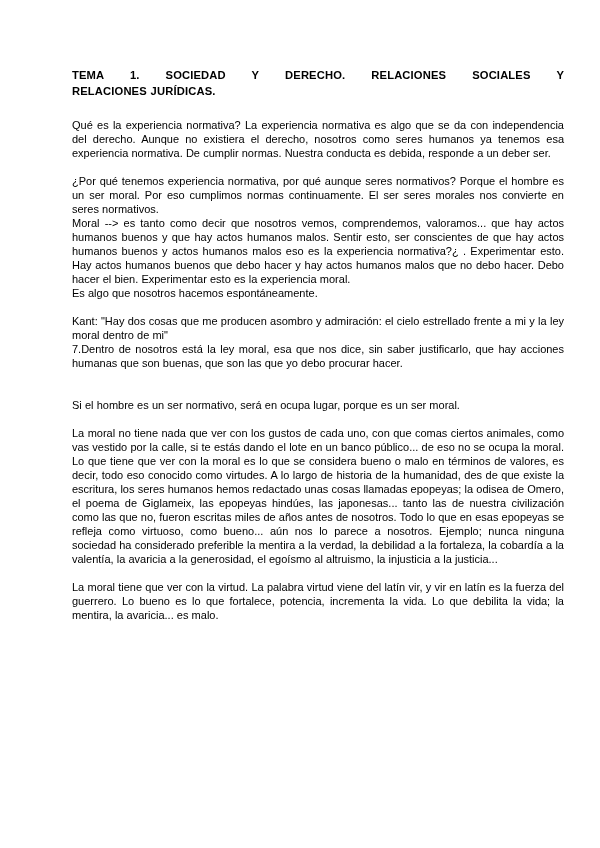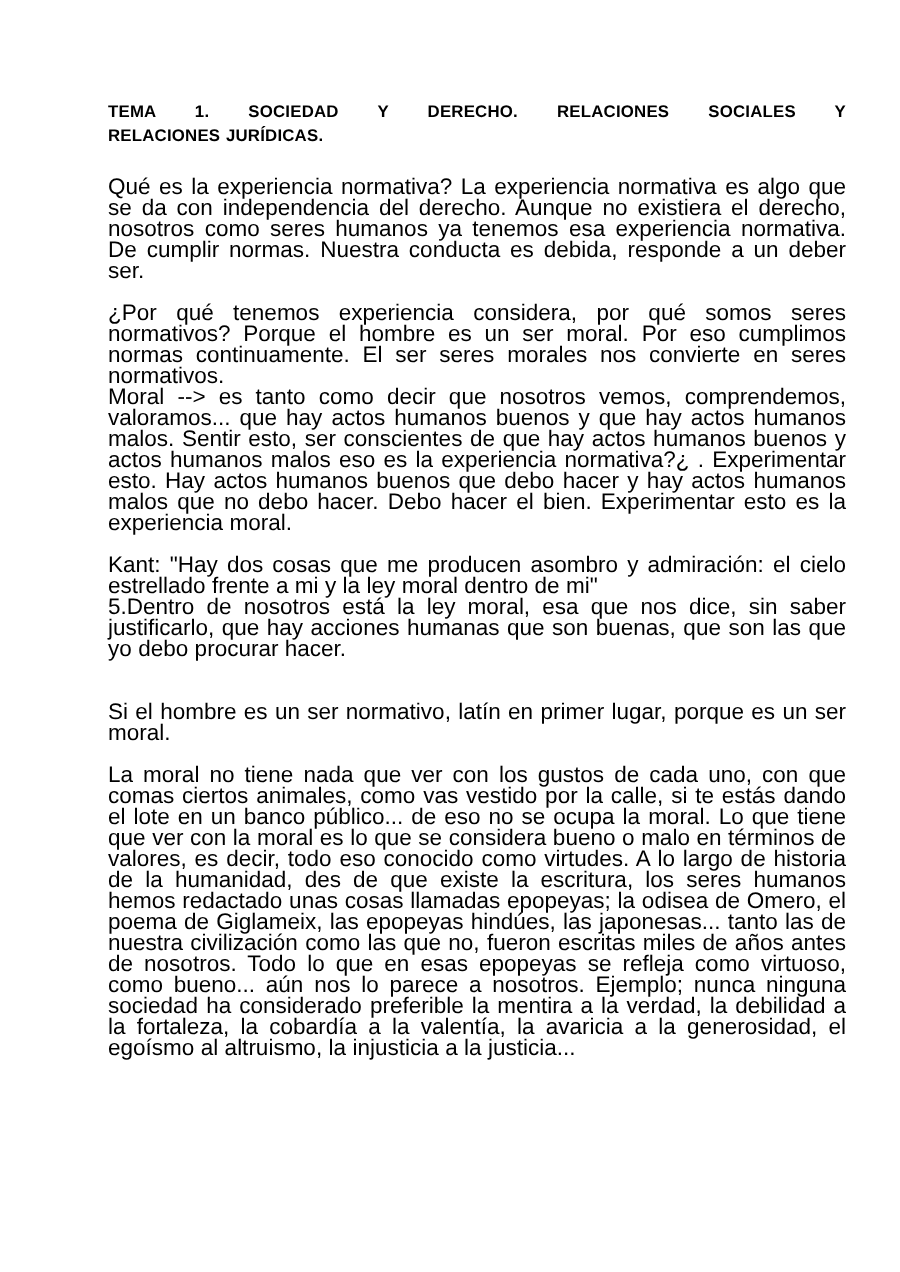--- a/index.html
+++ b/index.html
@@ -37,21 +37,21 @@
   .title-line-1 {
     display: block;
     text-align: justify;
     text-align-last: justify;
   }
   .title-line-2 {
     display: block;
     text-align: center;
   }
   .block {
-    font-size: 15px;
+    font-size: 11px;
     line-height: 14px;
     text-align: justify;
     text-align-last: left;
     margin: 0;
     word-spacing: 0.1px;
   }
   .block p {
     margin: 0;
     text-align: justify;
     text-align-last: left;
@@ -71,42 +71,46 @@
 
   <div class="gap-title"></div>
 
   <div class="block">
     <p>Qué es la experiencia normativa? La experiencia normativa es algo que se da con independencia del derecho. Aunque no existiera el derecho, nosotros como seres humanos ya tenemos esa experiencia normativa. De cumplir normas. Nuestra conducta es debida, responde a un deber ser.</p>
   </div>
 
   <div class="spacer-md"></div>
 
   <div class="block">
-    <p>¿Por qué tenemos experiencia considera, por qué somos seres normativos? Porque el hombre es un ser moral. Por eso cumplimos normas continuamente. El ser seres morales nos convierte en seres normativos.</p>
+    <p>¿Por qué tenemos experiencia normativa, por qué aunque seres normativos? Porque el hombre es un ser moral. Por eso cumplimos normas continuamente. El ser seres morales nos convierte en seres normativos.</p>
     <p>Moral --&gt; es tanto como decir que nosotros vemos, comprendemos, valoramos... que hay actos humanos buenos y que hay actos humanos malos. Sentir esto, ser conscientes de que hay actos humanos buenos y actos humanos malos eso es la experiencia normativa?¿ . Experimentar esto. Hay actos humanos buenos que debo hacer y hay actos humanos malos que no debo hacer. Debo hacer el bien. Experimentar esto es la experiencia moral.</p>
+    <p>Es algo que nosotros hacemos espontáneamente.</p>
   </div>
 
   <div class="spacer-md"></div>
 
   <div class="block">
     <p>Kant: "Hay dos cosas que me producen asombro y admiración: el cielo estrellado frente a mi y la ley moral dentro de mi"</p>
-    <p>5.Dentro de nosotros está la ley moral, esa que nos dice, sin saber justificarlo, que hay acciones humanas que son buenas, que son las que yo debo procurar hacer.</p>
+    <p>7.Dentro de nosotros está la ley moral, esa que nos dice, sin saber justificarlo, que hay acciones humanas que son buenas, que son las que yo debo procurar hacer.</p>
   </div>
 
   <div class="spacer-md"></div>
 
 
   <div class="spacer-md"></div>
 
   <div class="block">
-    <p>Si el hombre es un ser normativo, latín en primer lugar, porque es un ser moral.</p>
+    <p>Si el hombre es un ser normativo, será en ocupa lugar, porque es un ser moral.</p>
   </div>
 
   <div class="spacer-md"></div>
 
   <div class="block">
     <p>La moral no tiene nada que ver con los gustos de cada uno, con que comas ciertos animales, como vas vestido por la calle, si te estás dando el lote en un banco público... de eso no se ocupa la moral. Lo que tiene que ver con la moral es lo que se considera bueno o malo en términos de valores, es decir, todo eso conocido como virtudes. A lo largo de historia de la humanidad, des de que existe la escritura, los seres humanos hemos redactado unas cosas llamadas epopeyas; la odisea de Omero, el poema de Giglameix, las epopeyas hindúes, las japonesas... tanto las de nuestra civilización como las que no, fueron escritas miles de años antes de nosotros. Todo lo que en esas epopeyas se refleja como virtuoso, como bueno... aún nos lo parece a nosotros. Ejemplo; nunca ninguna sociedad ha considerado preferible la mentira a la verdad, la debilidad a la fortaleza, la cobardía a la valentía, la avaricia a la generosidad, el egoísmo al altruismo, la injusticia a la justicia...</p>
   </div>
 
   <div class="spacer-md"></div>
 
+  <div class="block">
+    <p>La moral tiene que ver con la virtud. La palabra virtud viene del latín vir, y vir en latín es la fuerza del guerrero. Lo bueno es lo que fortalece, potencia, incrementa la vida. Lo que debilita la vida; la mentira, la avaricia... es malo.</p>
+  </div>
 
 </div>
 
 </body></html>

